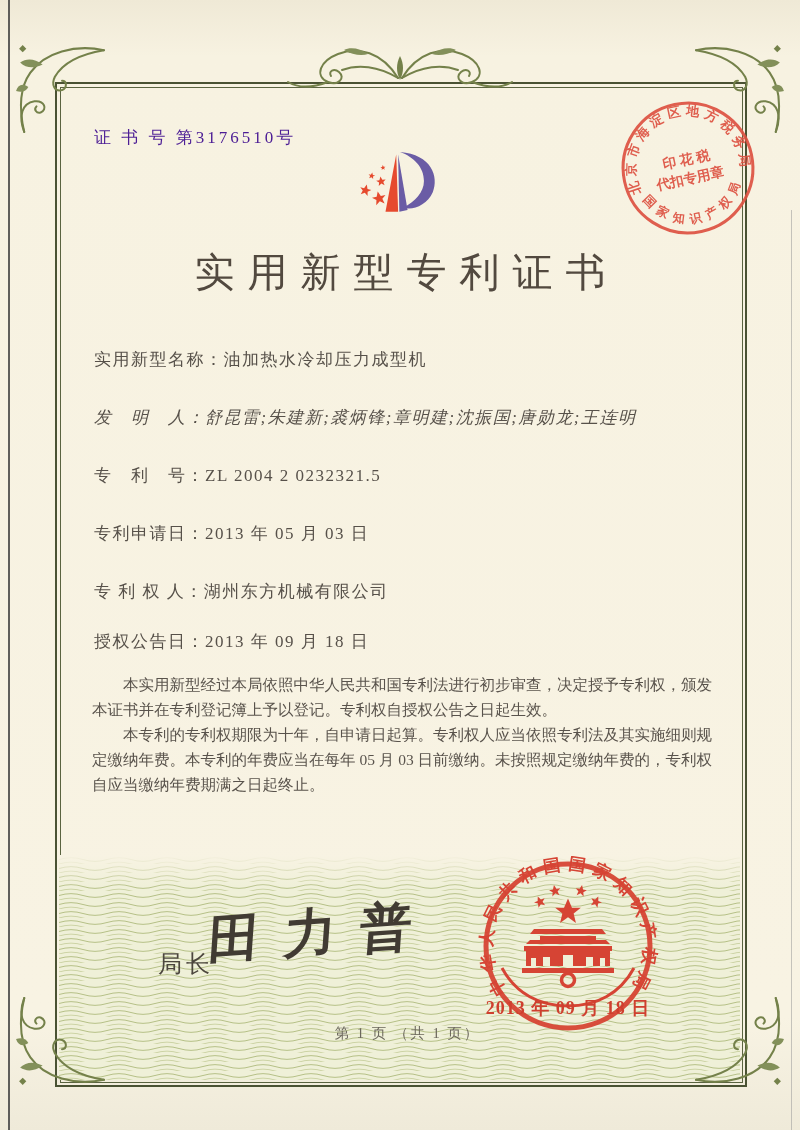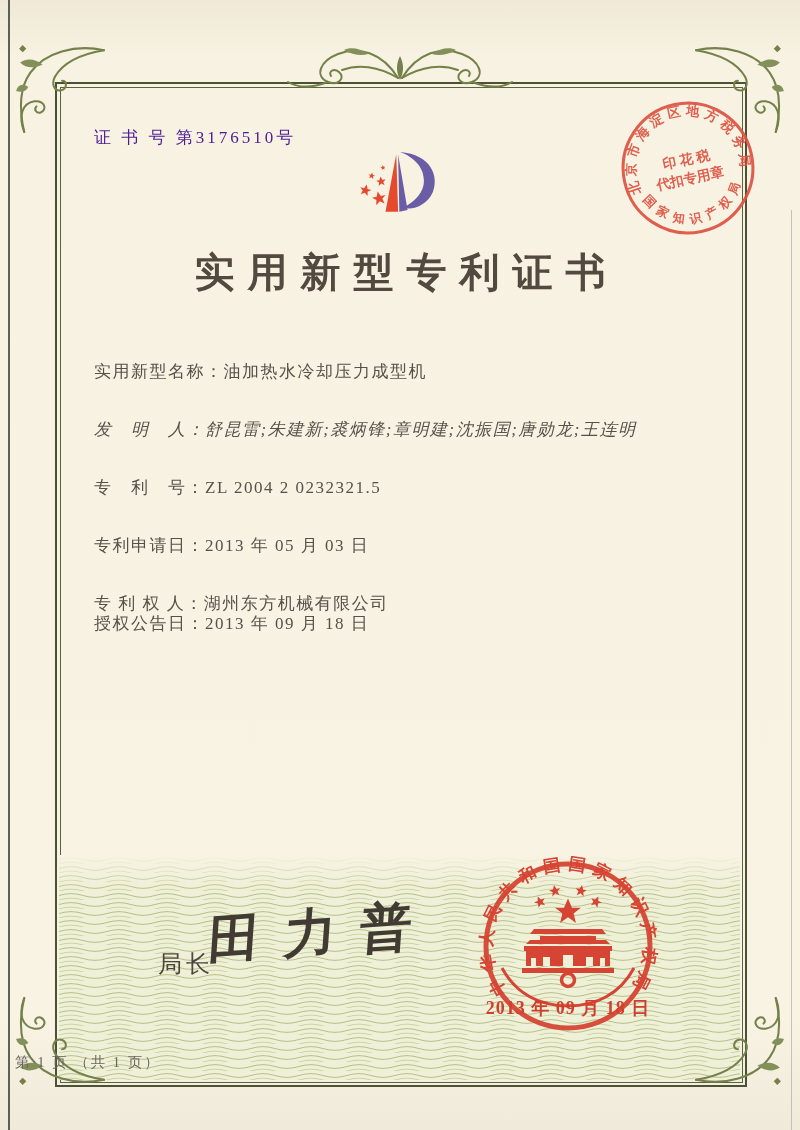--- a/index.html
+++ b/index.html
@@ -15,33 +15,33 @@
   .frame-inner{position:absolute;inset:2.5px;border:1px solid #5a6340;}
   .guilloche{left:59px;top:855px;width:681px;height:225px;}
   .corner{width:92px;height:92px;}
   .c-tl{left:14px;top:42px;}
   .c-tr{left:694px;top:42px;transform:scaleX(-1);}
   .c-bl{left:14px;top:996px;transform:scaleY(-1);}
   .c-br{left:694px;top:996px;transform:scale(-1,-1);}
   .top-orn{left:260px;top:44px;width:280px;height:52px;}
   .cert-no{left:94px;top:126px;font-size:17px;color:#4c1d95;letter-spacing:3px;white-space:nowrap;}
   .logo{left:337px;top:133px;width:126px;height:106px;}
-  .title{left:0;right:0;top:245px;text-align:center;font-size:40px;font-weight:bold;
+  .title{left:0;right:0;top:245px;text-align:center;font-size:40px;font-weight:normal;
          color:#52493f;letter-spacing:13px;text-indent:13px;}
-  .field{left:94px;font-size:17px;color:#57514a;letter-spacing:1.5px;white-space:nowrap;margin-top:12px;}
-  .f0{top:348px;} .f1{top:406px;font-style:italic;} .f2{top:464px;} .f3{top:522px;} .f4{top:580px;} .f5{top:600px;text-align:right;}
+  .field{left:94px;font-size:17px;color:#57514a;letter-spacing:1.5px;white-space:nowrap;}
+  .f0{top:348px;} .f1{top:406px;font-style:italic;} .f2{top:464px;} .f3{top:522px;} .f4{top:580px;} .f5{top:630px;text-align:right;}
   .body-text{left:92px;top:672px;width:620px;font-size:15.5px;line-height:25px;
              color:#59534c;text-align:justify;}
   .body-text p{margin:0;text-indent:2em;}
   .sig-label{left:158px;top:948px;font-size:24px;color:#4c463e;letter-spacing:4px;}
   .sig-name{left:208px;top:898px;font-size:52px;color:#413b33;letter-spacing:24px;
             transform:rotate(-4deg) skewX(-8deg);font-weight:bold;}
   .seal{left:468px;top:856px;width:200px;height:212px;}
   .tax-stamp{left:612px;top:92px;width:152px;height:152px;transform:rotate(-12deg);opacity:.92;}
-  .footer{left:0;right:0;top:1053px;text-align:left;font-size:14.5px;color:#6b675c;letter-spacing:2px;padding-left:15px;}
+  .footer{left:0;right:0;top:1024px;text-align:center;font-size:14.5px;color:#6b675c;letter-spacing:2px;padding-left:15px;}
 </style>
 </head>
 <body>
 
 <div class="abs scan-left"></div>
 <div class="abs scan-right"></div>
 
 <div class="abs frame">
   <div class="frame-inner"></div>
 </div>
@@ -140,20 +140,22 @@
   <span>专利申请日：</span><span>2013 年 05 月 03 日</span>
 </div>
 <div class="abs field f4">
   <span>专 利 权 人：</span><span>湖州东方机械有限公司</span>
 </div>
 <div class="abs field f5">
   <span>授权公告日：</span><span>2013 年 09 月 18 日</span>
 </div>
 
 <div class="abs body-text">
+  <p>本实用新型经过本局依照中华人民共和国专利法进行初步审查，决定授予专利权，颁发本证书并在专利登记簿上予以登记。专利权自授权公告之日起生效。</p>
+  <p>本专利的专利权期限为十年，自申请日起算。专利权人应当依照专利法及其实施细则规定缴纳年费。本专利的年费应当在每年 05 月 03 日前缴纳。未按照规定缴纳年费的，专利权自应当缴纳年费期满之日起终止。</p>
 </div>
 
 <div class="abs sig-label">局长</div>
 <div class="abs sig-name">田力普</div>
 
 <svg class="abs seal" viewBox="0 0 200 212">
   <circle cx="100" cy="90" r="82" fill="none" stroke="#d64434" stroke-width="5" opacity=".95"></circle>
   <path id="sealRing" d="M100,166 A76,76 0 0 1 24,90 A76,76 0 0 1 100,14 A76,76 0 0 1 176,90 A76,76 0 0 1 100,166" fill="none"></path>
   <text font-size="17" fill="#d64434" letter-spacing="7" font-weight="bold">
     <textPath href="#sealRing" startOffset="50%" text-anchor="middle">中华人民共和国国家知识产权局</textPath>

